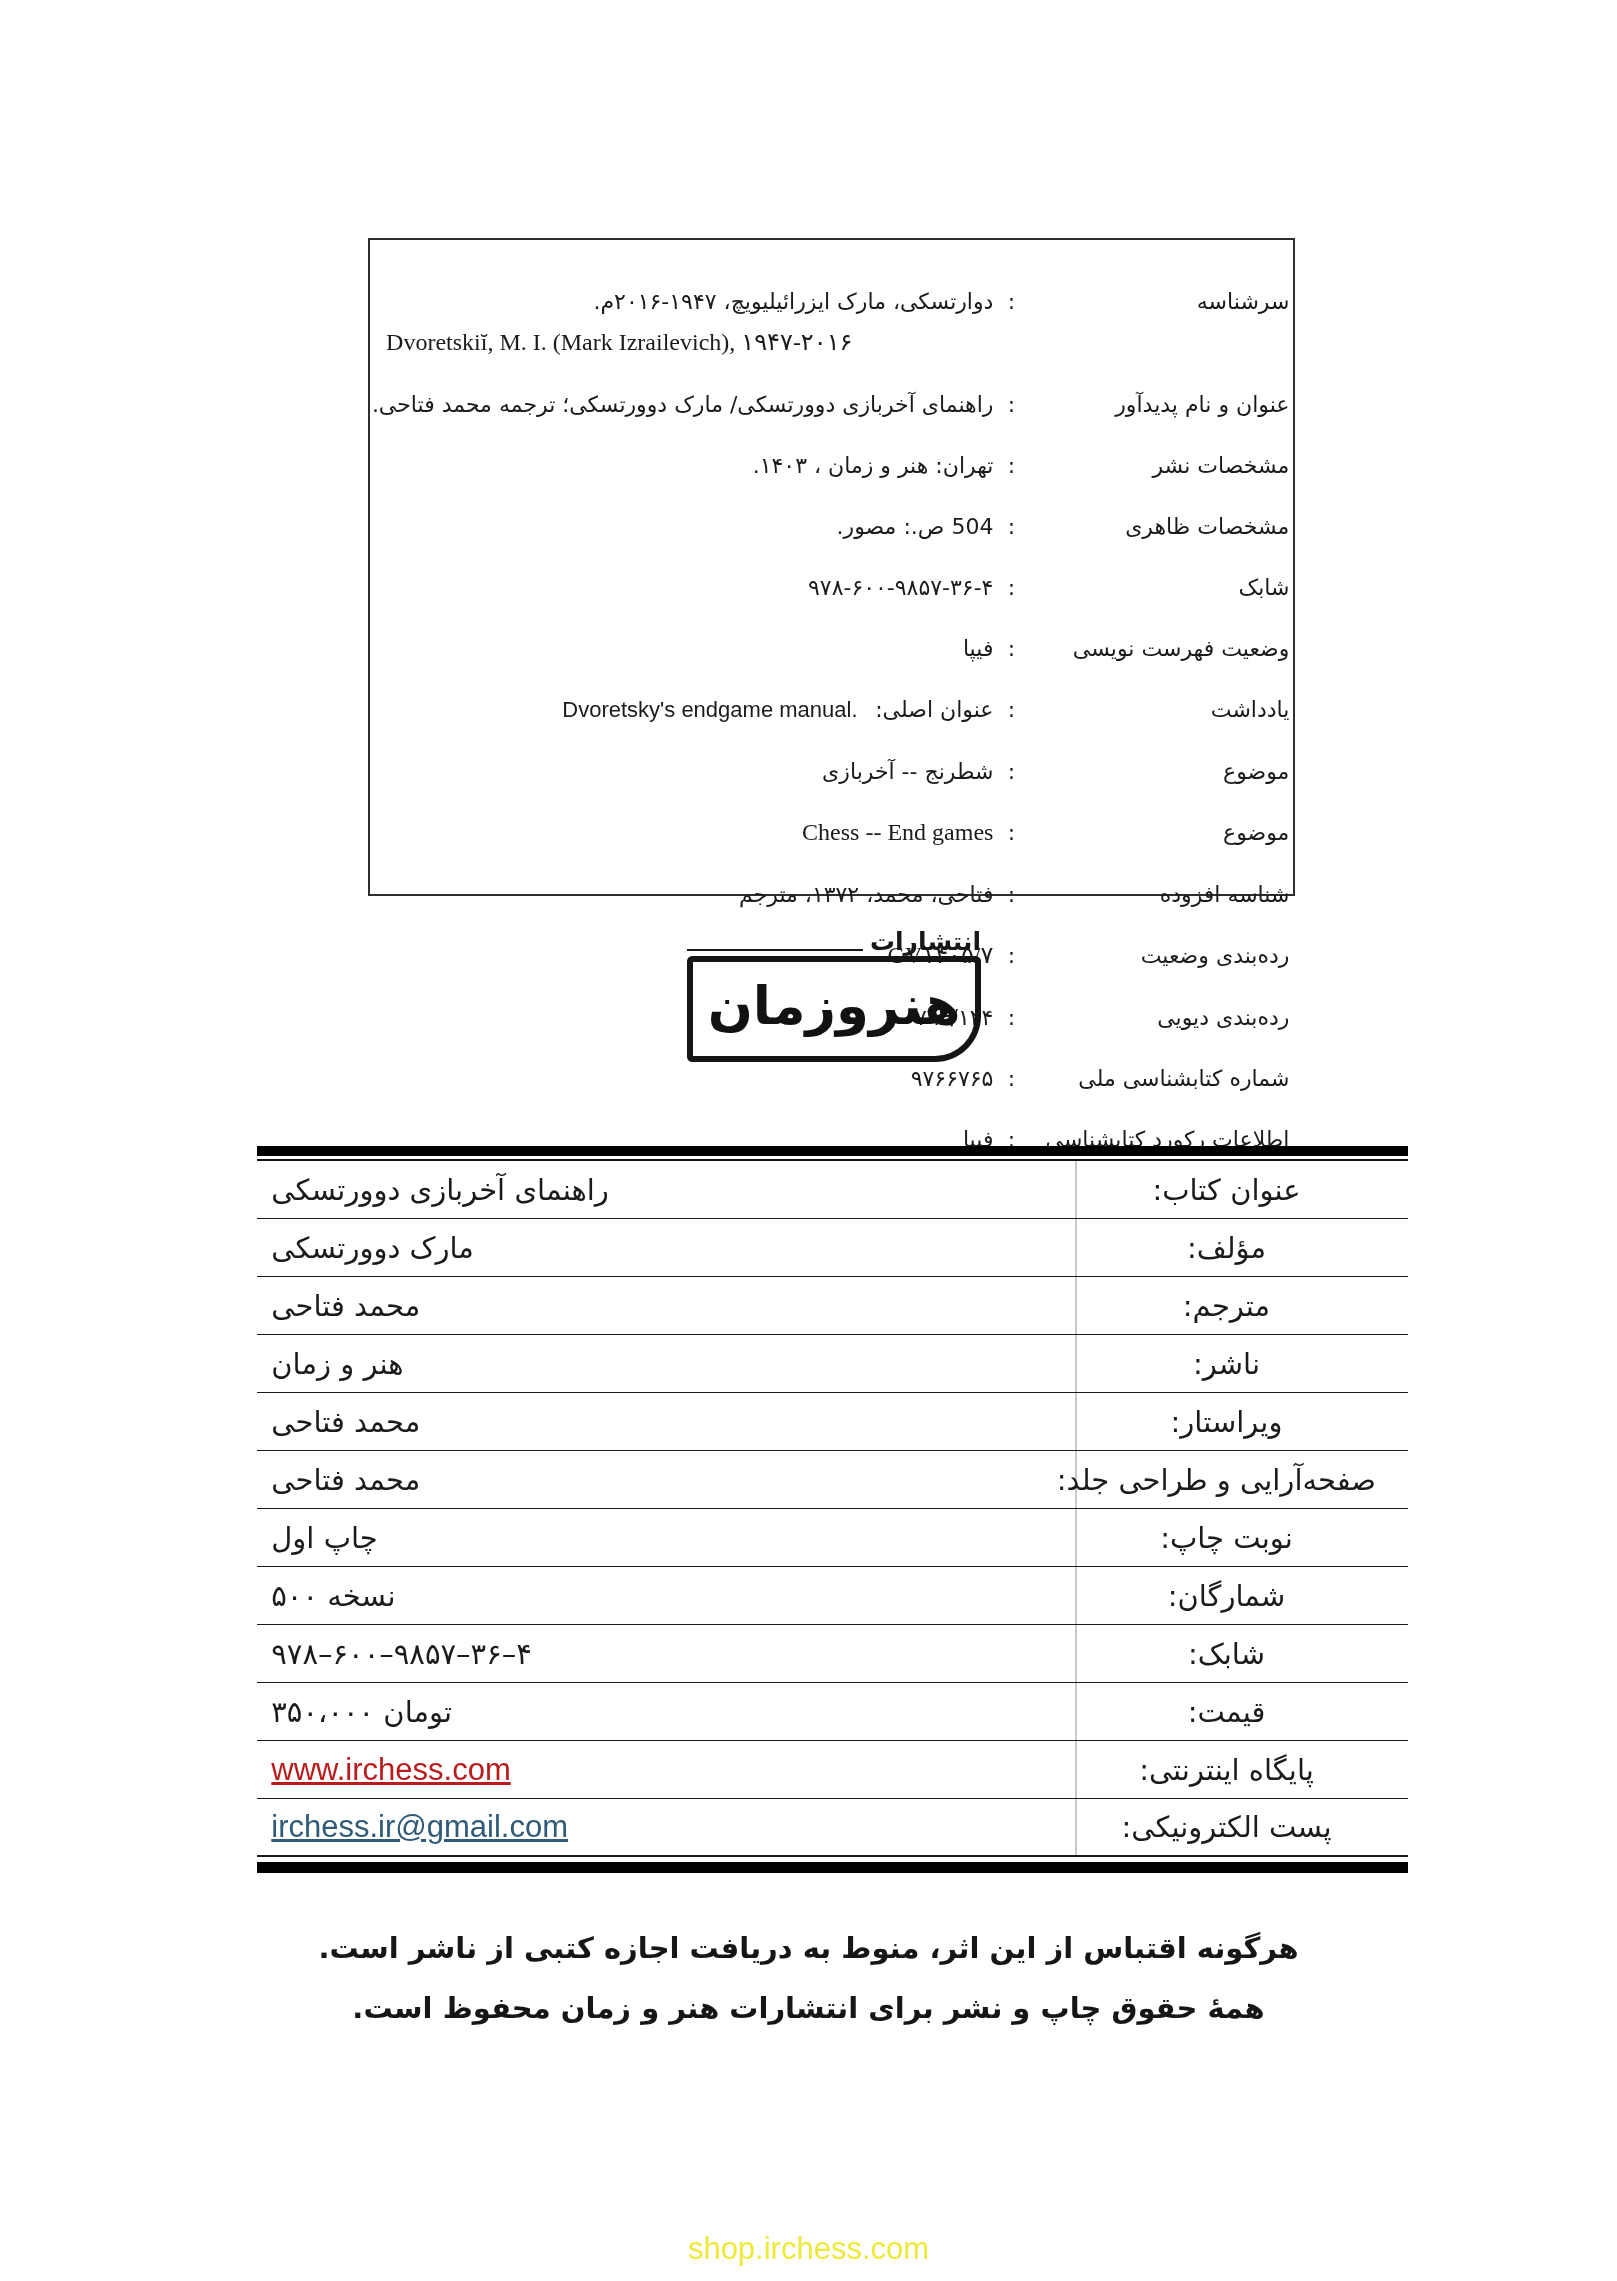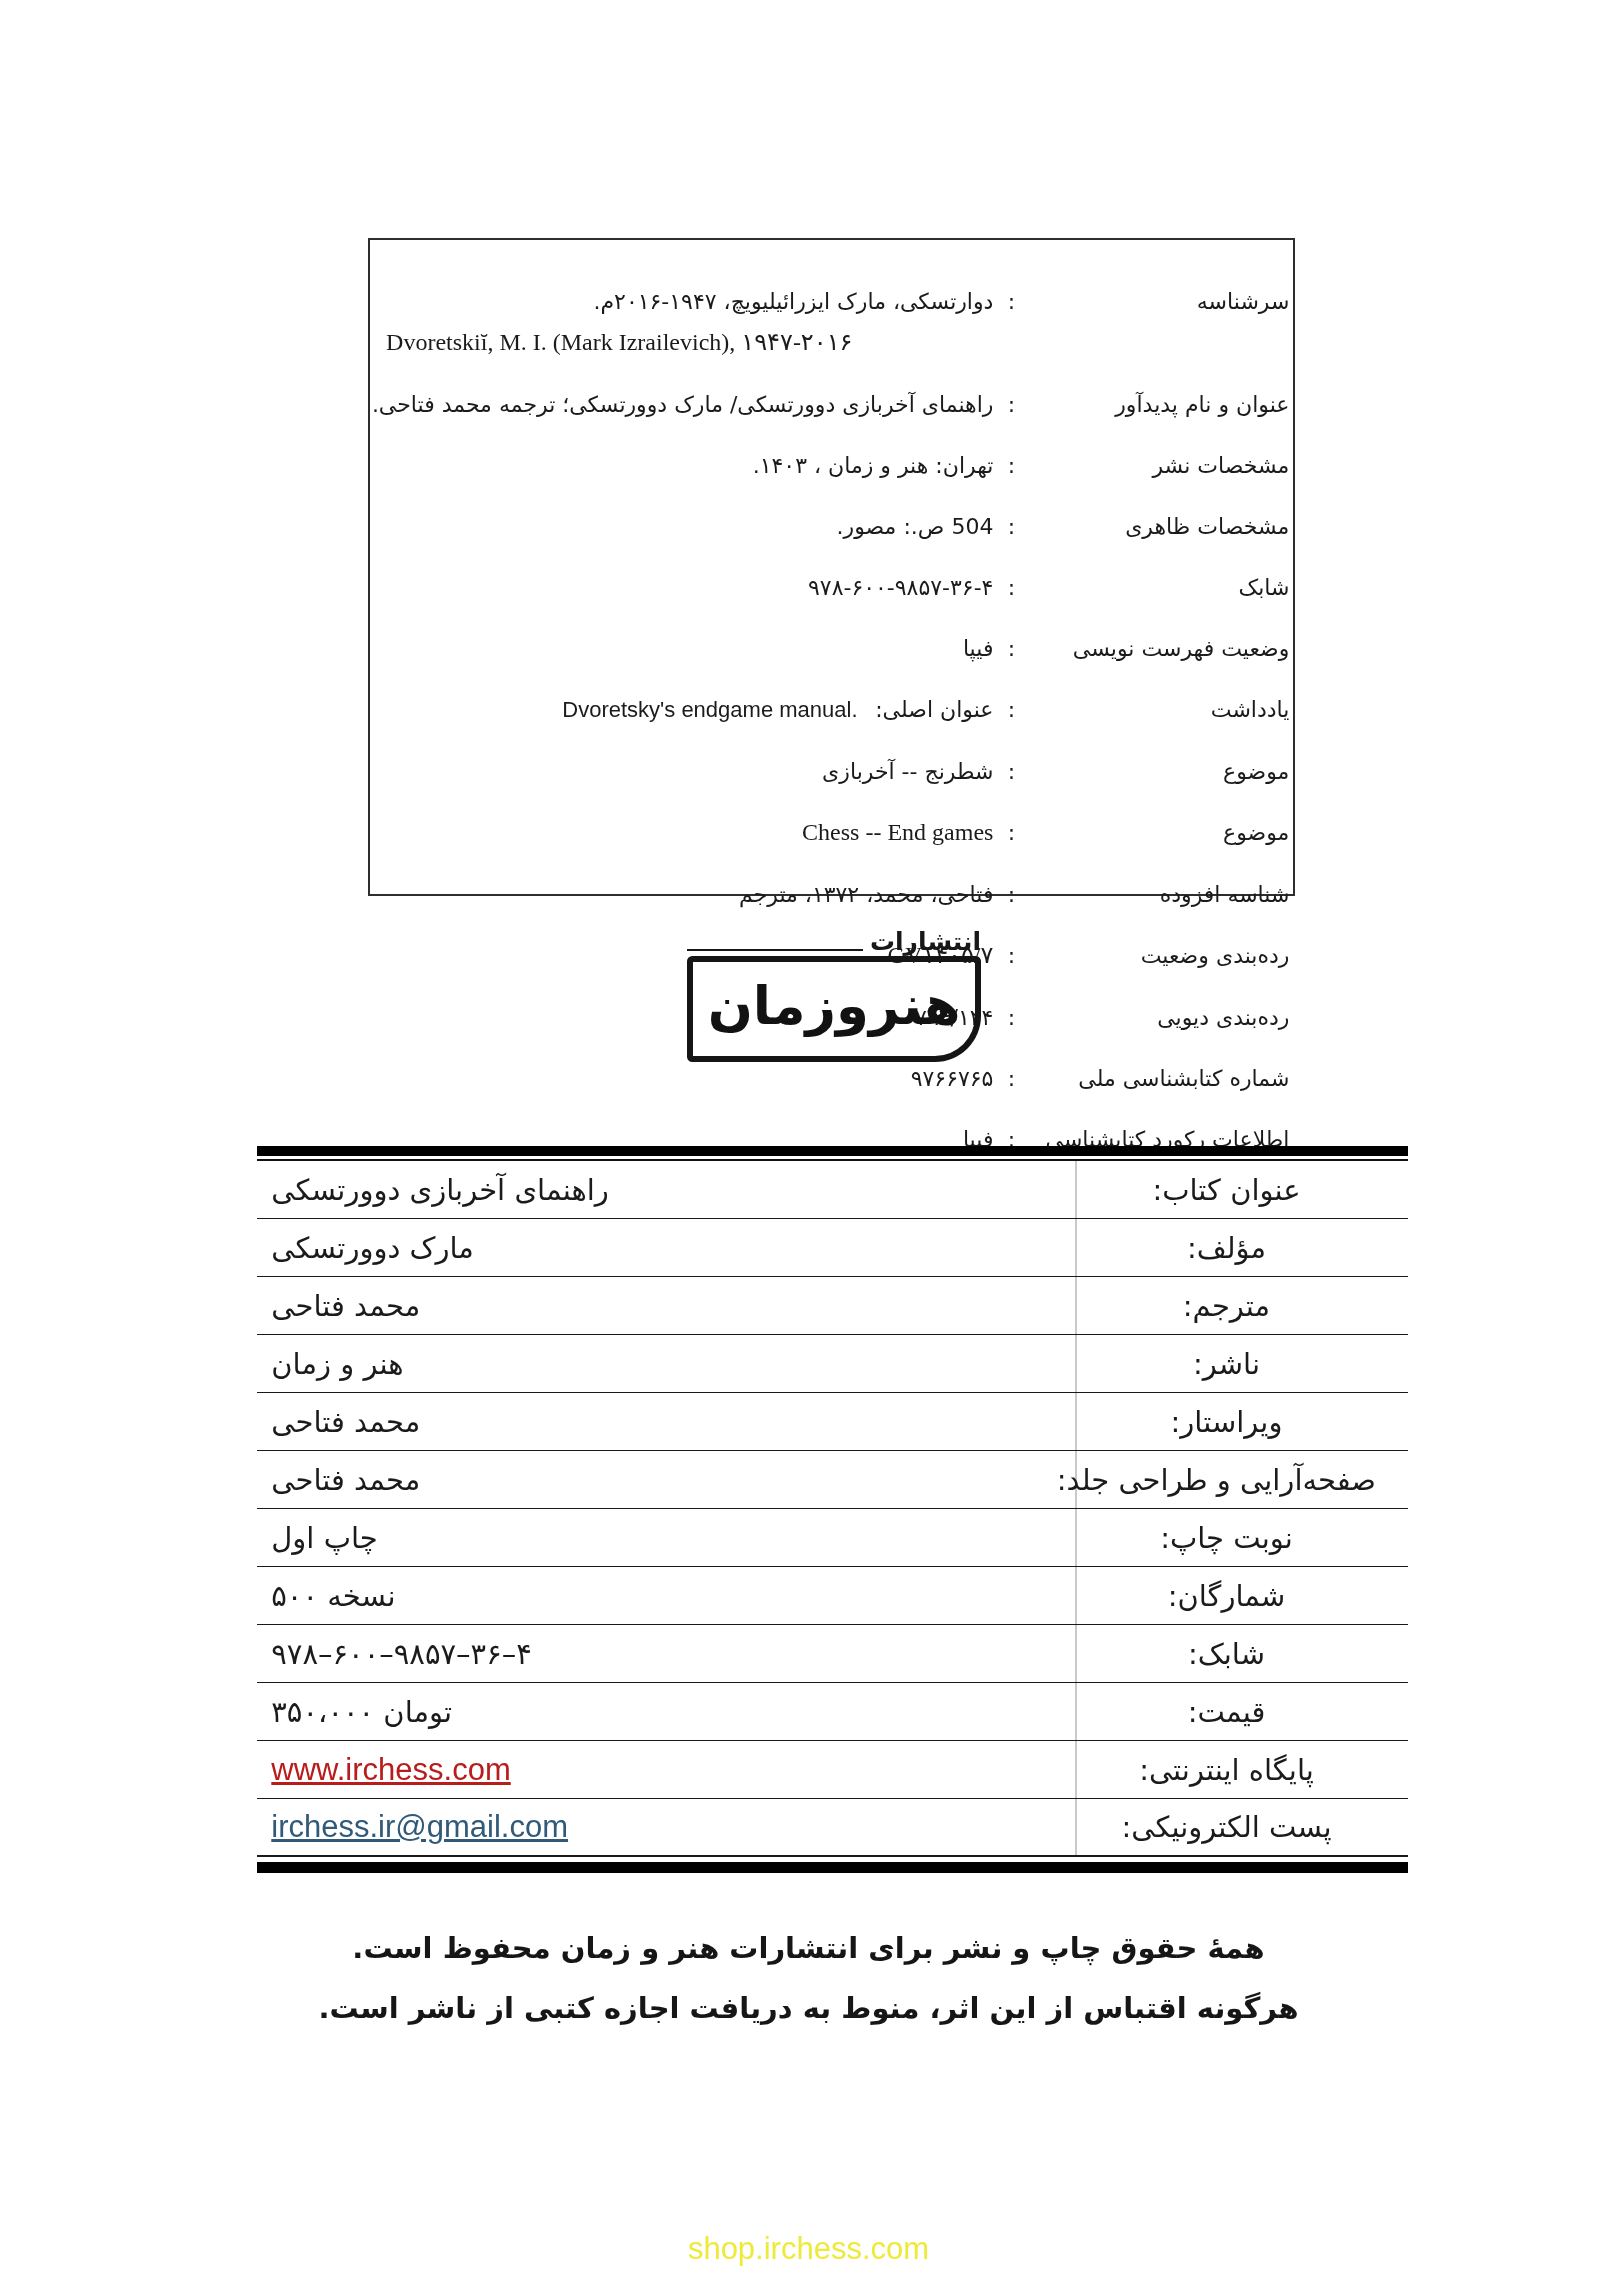--- a/index.html
+++ b/index.html
@@ -241,20 +241,20 @@
       <div class="ct-row" style="border-bottom-width:2.7px;">
         <div class="ct-label">پست الکترونیکی:</div>
         <div class="ct-value"><a class="lnk dark">irchess.ir@gmail.com</a></div>
       </div>
 
     </div>
     <div class="ct-bar bottom"></div>
   </div>
 
   <div class="copyright">
+    <div>هرگونه اقتباس از این اثر، منوط به دریافت اجازه کتبی از ناشر است.</div>
     <div>همهٔ حقوق چاپ و نشر برای انتشارات هنر و زمان محفوظ است.</div>
-    <div>هرگونه اقتباس از این اثر، منوط به دریافت اجازه کتبی از ناشر است.</div>
   </div>
 
   <div class="watermark">shop.irchess.com</div>
 
 </div>
 
 
 </body></html>

